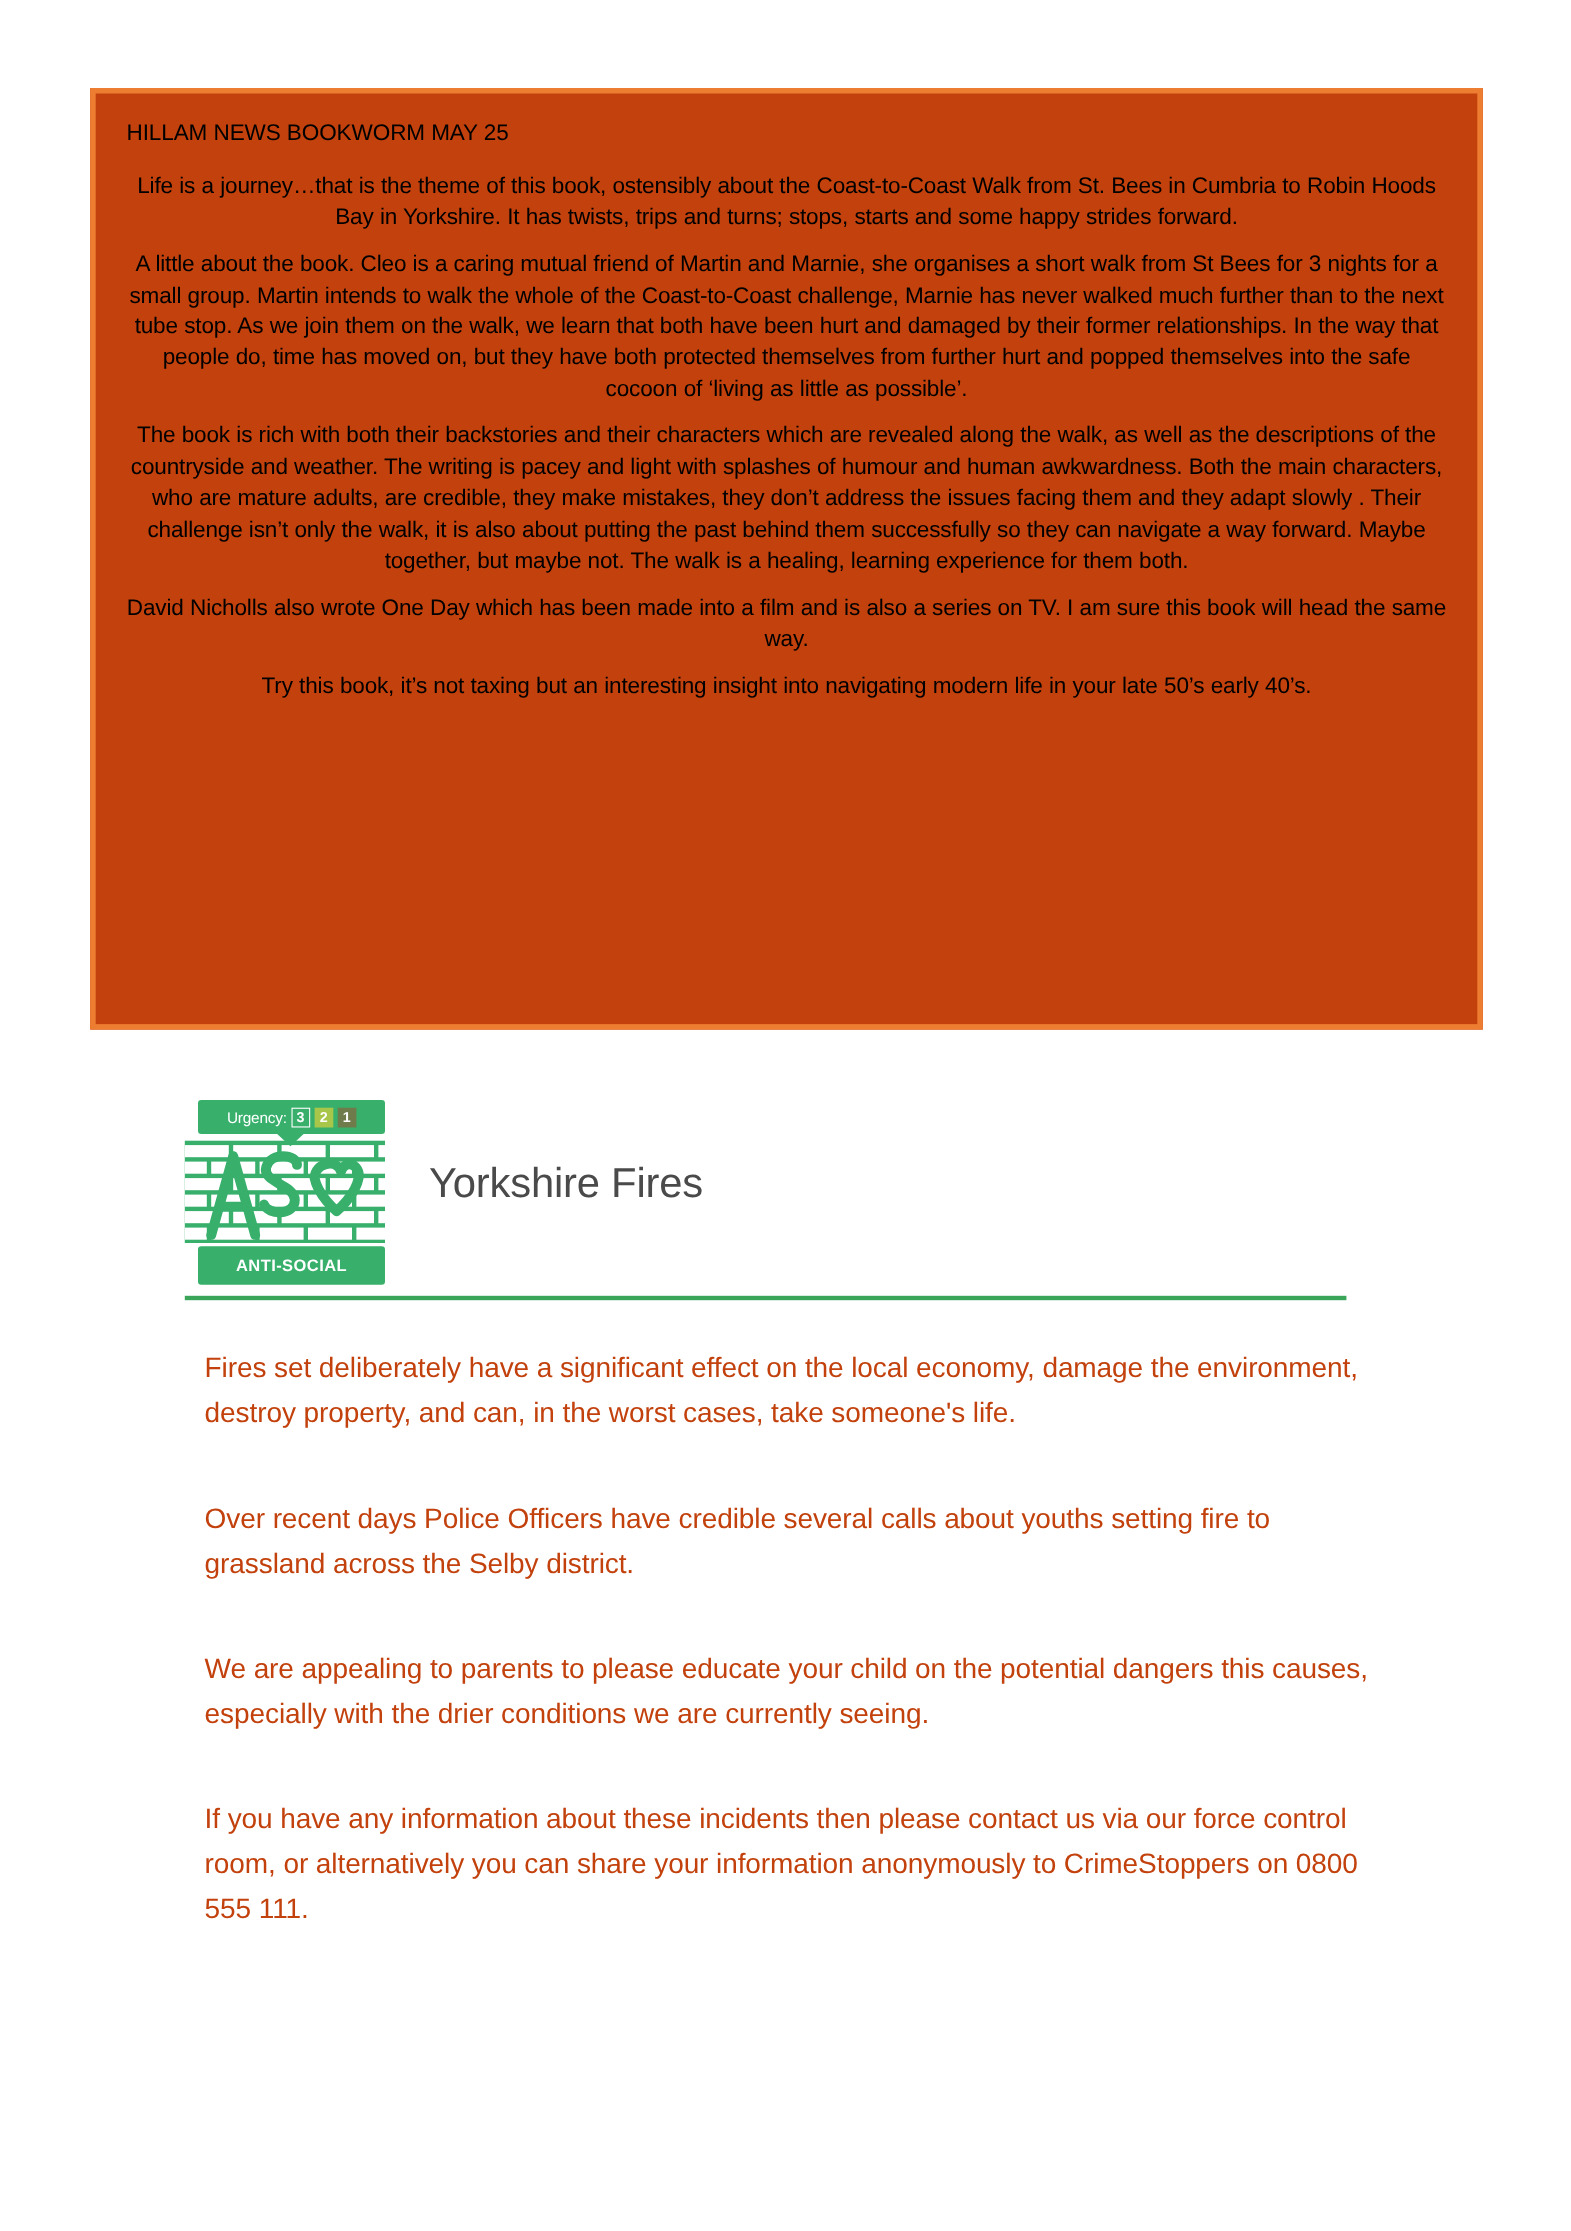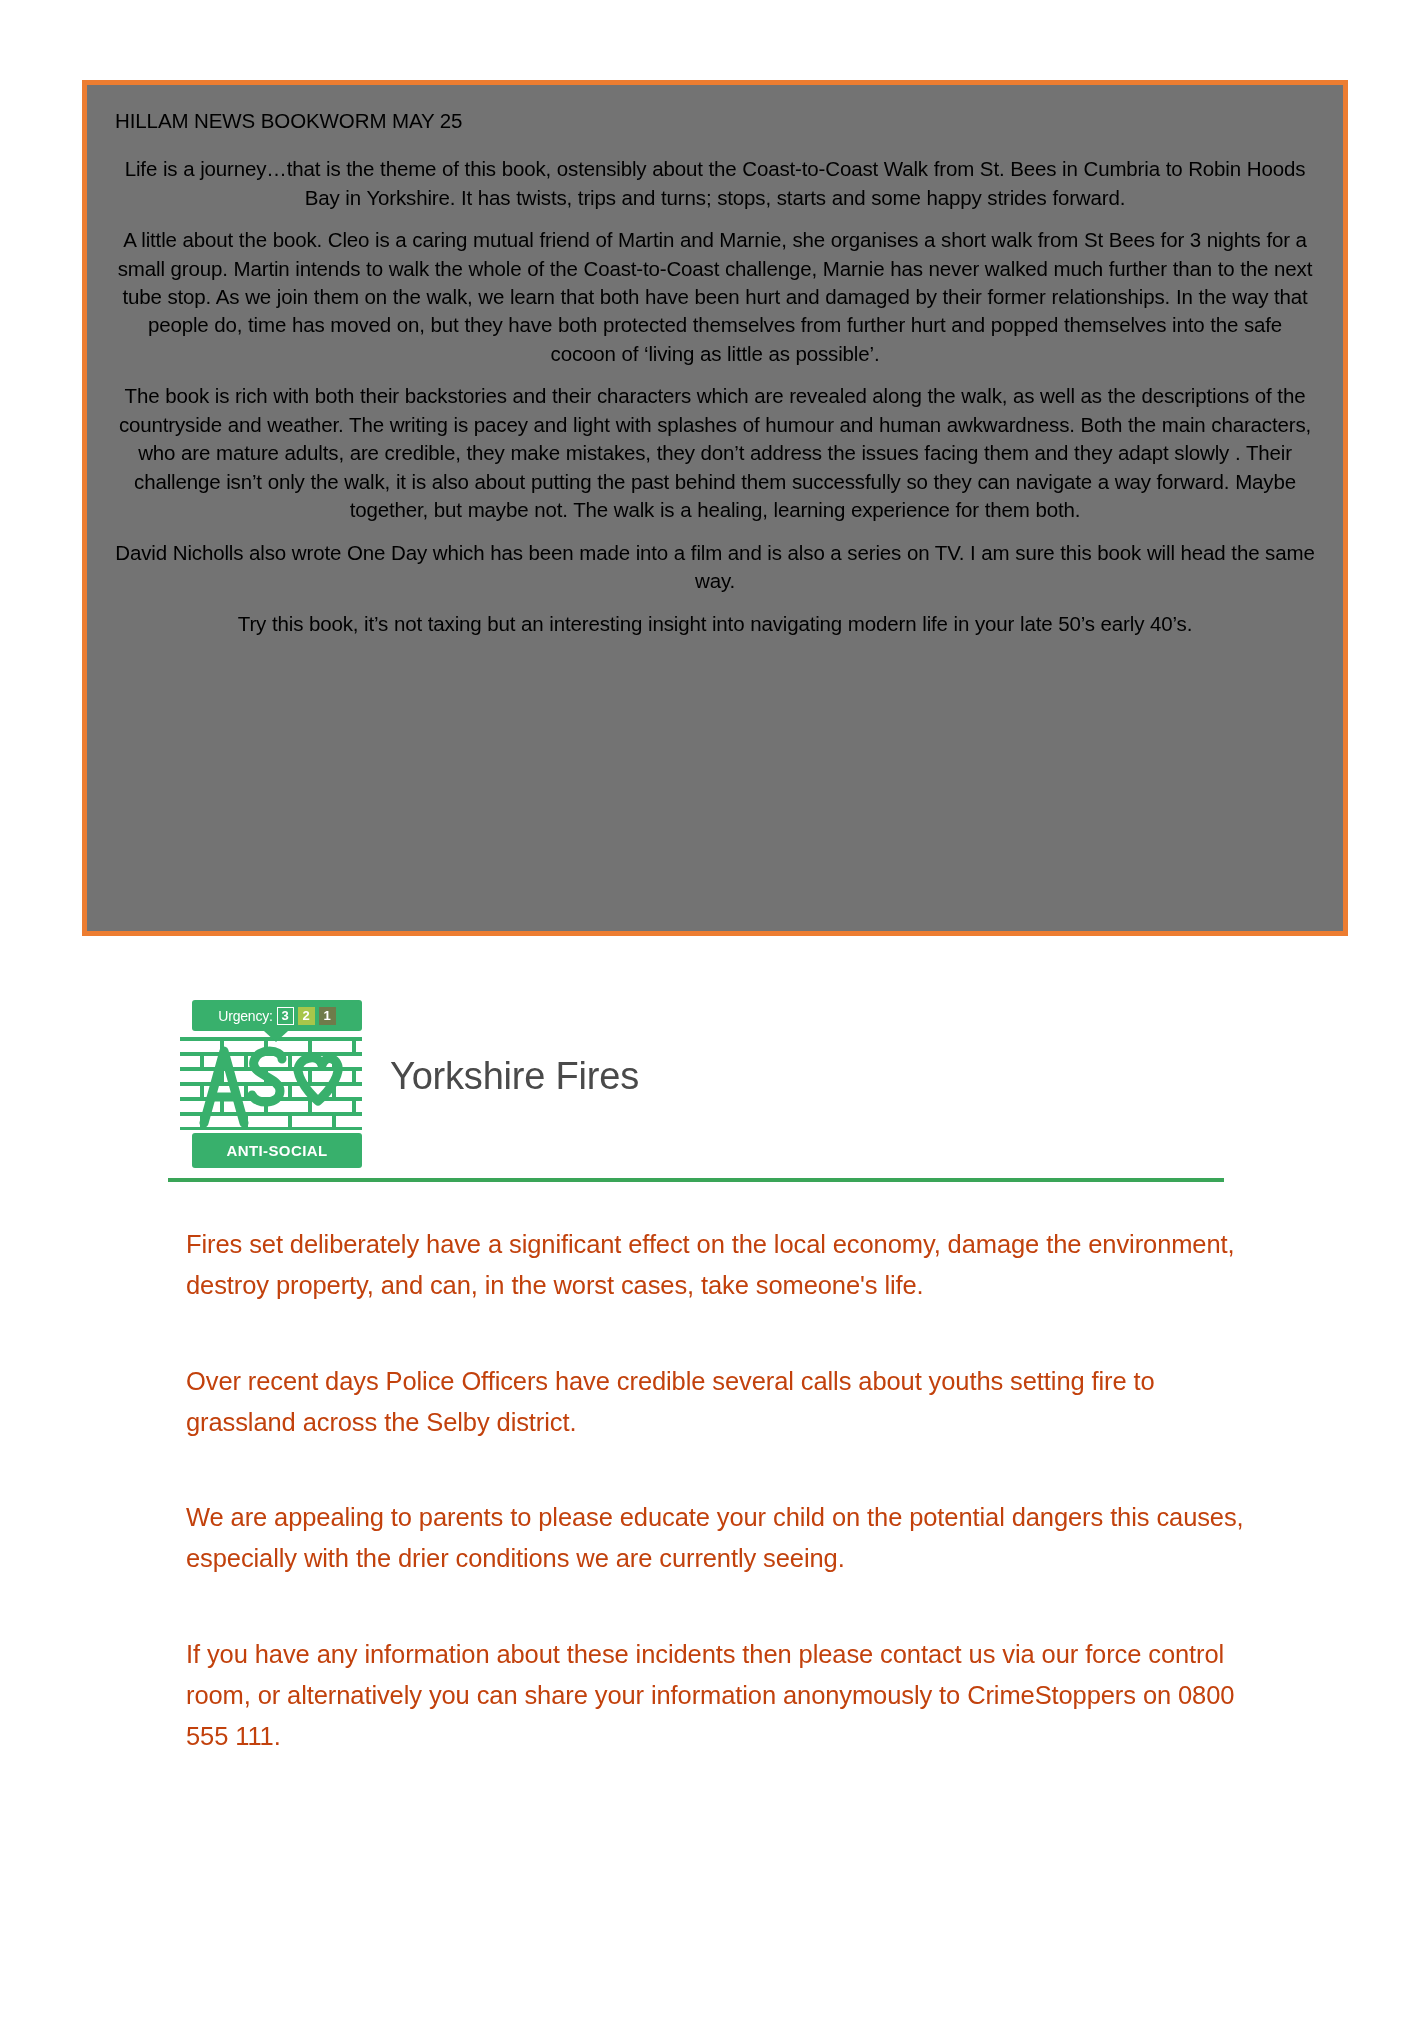--- a/index.html
+++ b/index.html
@@ -18,21 +18,21 @@
 
   
   .newsletter-panel {
     position: absolute;
     left: 82px;
     top: 80px;
     width: 1266px;
     height: 856px;
     box-sizing: border-box;
     border: 5px solid #ED7D31;
-    background: #737373;
+    background: #c2410c;
     padding: 22px 20px 4px 20px;
   }
   .nl-inner {
     padding: 0 8px;
   }
   .nl-kicker {
     font-size: 20.5px;
     line-height: 1.32;
     margin: 0 0 21px 0;
     letter-spacing: -0.1px;
@@ -62,21 +62,21 @@
   }
   .notice-head {
     position: relative;
     height: 178px;
     margin-left: 168px;
   }
 
   
   .asb-badge {
     position: absolute;
-    left: 12px;
+    left: 0;
     top: 0;
     width: 182px;
     height: 168px;
   }
   .asb-urgency {
     position: absolute;
     left: 12px;
     top: 0;
     width: 170px;
     height: 31px;

